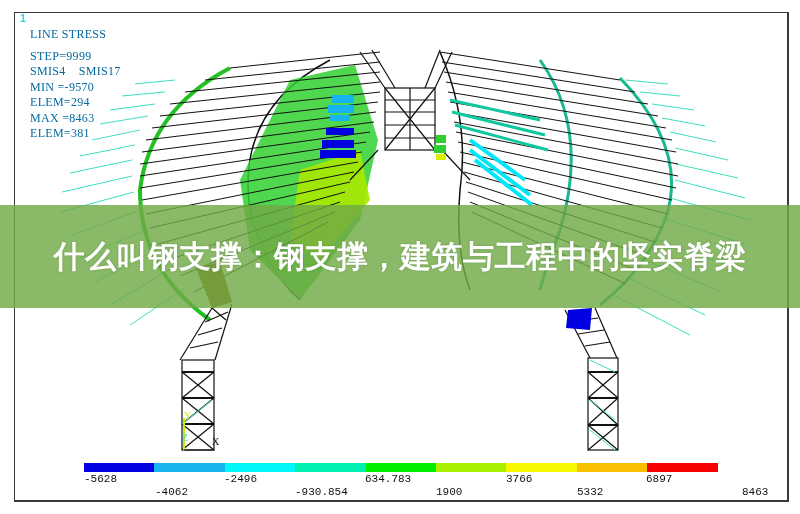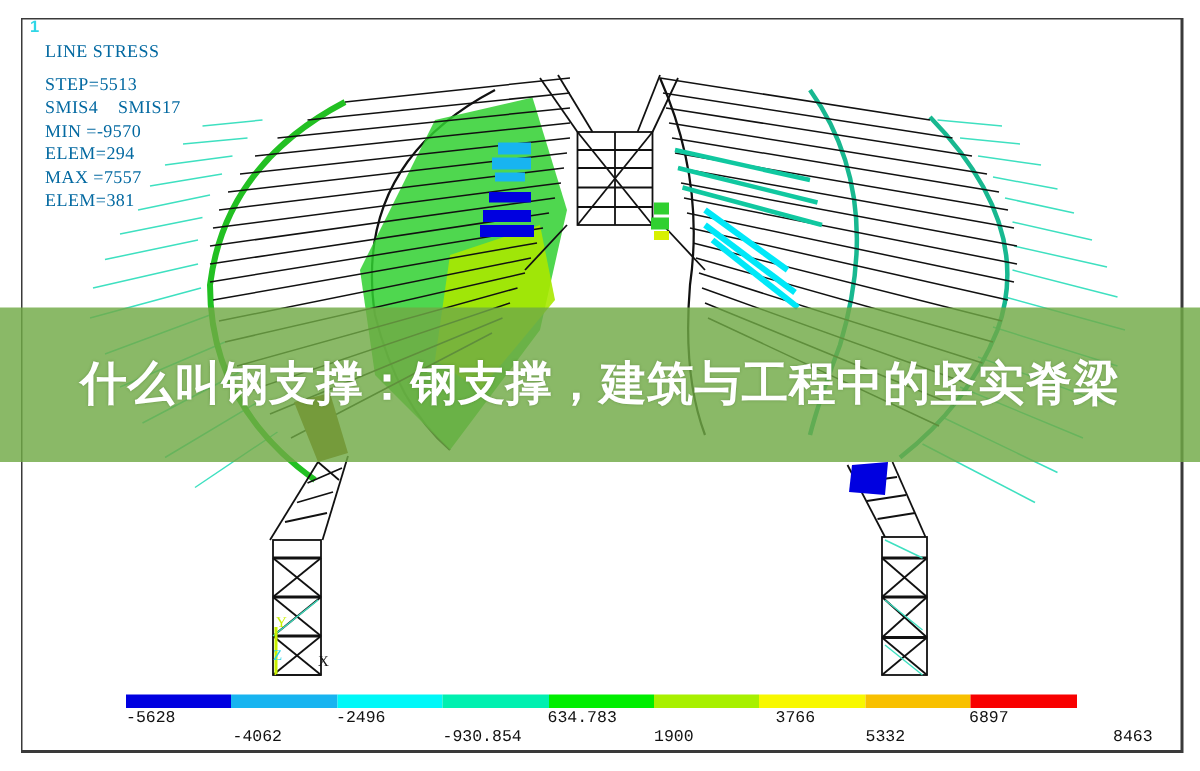--- a/index.html
+++ b/index.html
@@ -190,25 +190,25 @@
   <g stroke="#3ee0c0" stroke-width="1">
     <line x1="590" y1="360" x2="615" y2="372"></line>
     <line x1="590" y1="400" x2="615" y2="420"></line>
     <line x1="590" y1="430" x2="615" y2="450"></line>
   </g>
   <polygon points="568,310 592,308 590,330 566,328" fill="#0000e0"></polygon>
 </svg>
 
 <div class="info">
   <div class="title">LINE STRESS</div>
-  <div>STEP=5513</div>
+  <div>STEP=9999</div>
   <div style="white-space:pre">SMIS4    SMIS17</div>
   <div>MIN =-9570</div>
   <div>ELEM=294</div>
-  <div>MAX =7557</div>
+  <div>MAX =8463</div>
   <div>ELEM=381</div>
 </div>
 
 <span class="axis-lbl" style="left:184px;top:410px;color:#c8f000">Y</span>
 <span class="axis-lbl" style="left:182px;top:432px;color:#2fd6e6">Z</span>
 <span class="axis-lbl" style="left:212px;top:436px;color:#111">X</span>
 
 <div class="legend-bar">
   <div style="background:#0000e0"></div>
   <div style="background:#18b4f0"></div>
@@ -218,21 +218,21 @@
   <div style="background:#a8f000"></div>
   <div style="background:#f8f800"></div>
   <div style="background:#f8c000"></div>
   <div style="background:#f80000"></div>
 </div>
 
 <div class="legend-labels">
   <span class="lbl" style="left:84px;top:473px">-5628</span>
   <span class="lbl" style="left:224px;top:473px">-2496</span>
   <span class="lbl" style="left:365px;top:473px">634.783</span>
-  <span class="lbl" style="left:517px;top:473px">3766</span>
+  <span class="lbl" style="left:506px;top:473px">3766</span>
   <span class="lbl" style="left:646px;top:473px">6897</span>
   <span class="lbl" style="left:155px;top:486px">-4062</span>
   <span class="lbl" style="left:295px;top:486px">-930.854</span>
   <span class="lbl" style="left:436px;top:486px">1900</span>
   <span class="lbl" style="left:577px;top:486px">5332</span>
   <span class="lbl" style="left:742px;top:486px">8463</span>
 </div>
 
 <div class="banner">
   <div class="banner-text">什么叫钢支撑：钢支撑，建筑与工程中的坚实脊梁</div>

